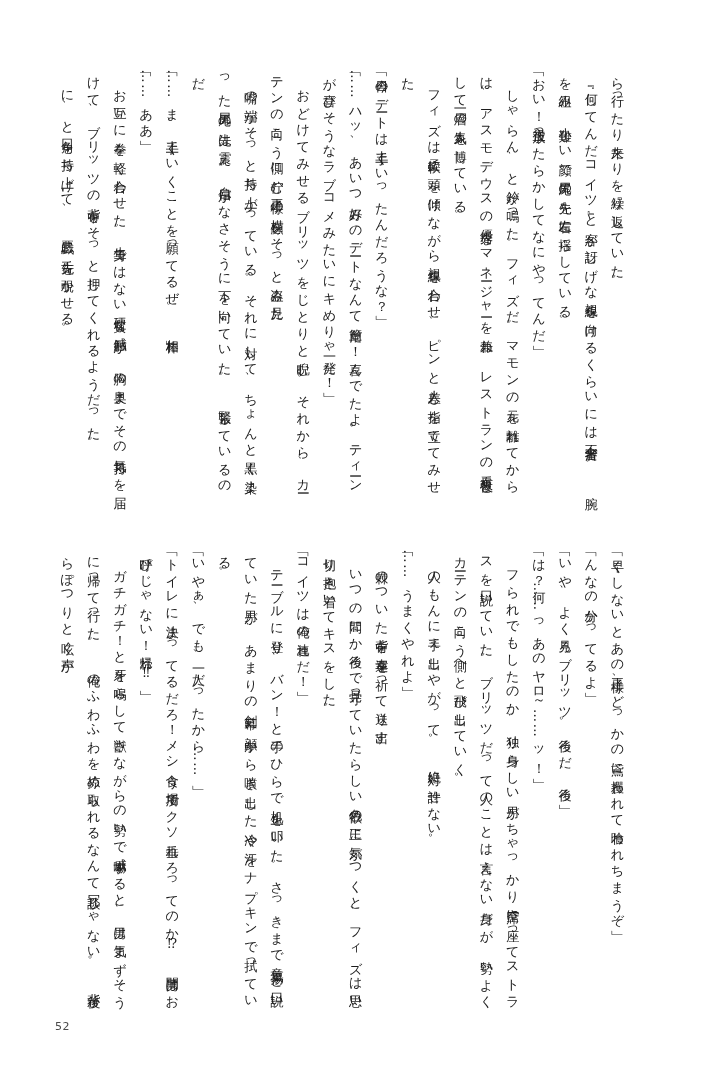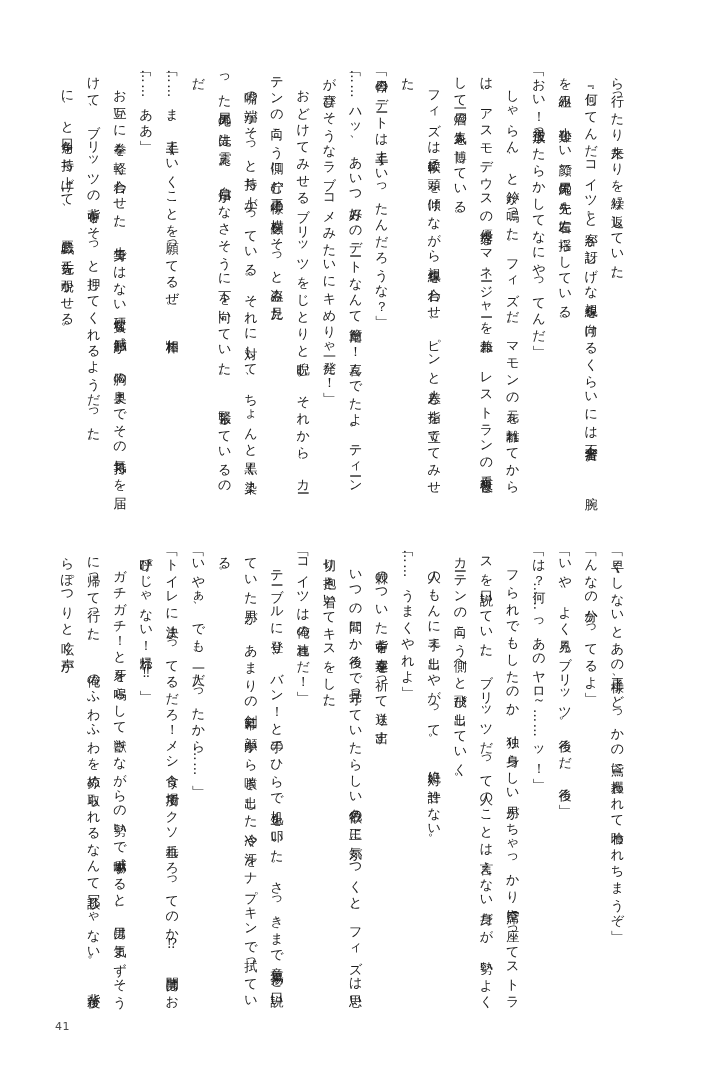--- a/index.html
+++ b/index.html
@@ -112,15 +112,15 @@
     <p class="noindent">「……うまくやれよ」</p>
     <p>棘のついた背中を幸運を祈って送り出す。</p>
     <p>いつの間にか後ろで見守っていたらしい色欲の王に気がつくと、フィズは思い切り抱き着いてキスをした。</p>
     <p class="noindent">「コイツは俺の連れだ！」</p>
     <p>テーブルに登り、バン！と手のひらで机上を叩いた。さっきまで意気揚々と口説いていた男が、あまりの剣幕に顔中から噴き出した冷や汗をナプキンで拭っている。</p>
     <p class="noindent">「いやぁ、でも、一人だったから……」</p>
     <p class="noindent">「トイレに決まってるだろ！メシ食う場所でクソ垂れろってのか⁉　間男はお呼びじゃない！帰れ‼」</p>
     <p>ガチガチ！と牙を鳴らして獣さながらの勢いで威嚇すると、男は気まずそうに帰って行った。　俺のふわふわを掠め取られるなんて冗談じゃない。　背後からぽつりと呟く声が</p>
   </div>
 
-  <div class="page-number">41</div>
+  <div class="page-number">52</div>
 
 </div>
 
 </body></html>

